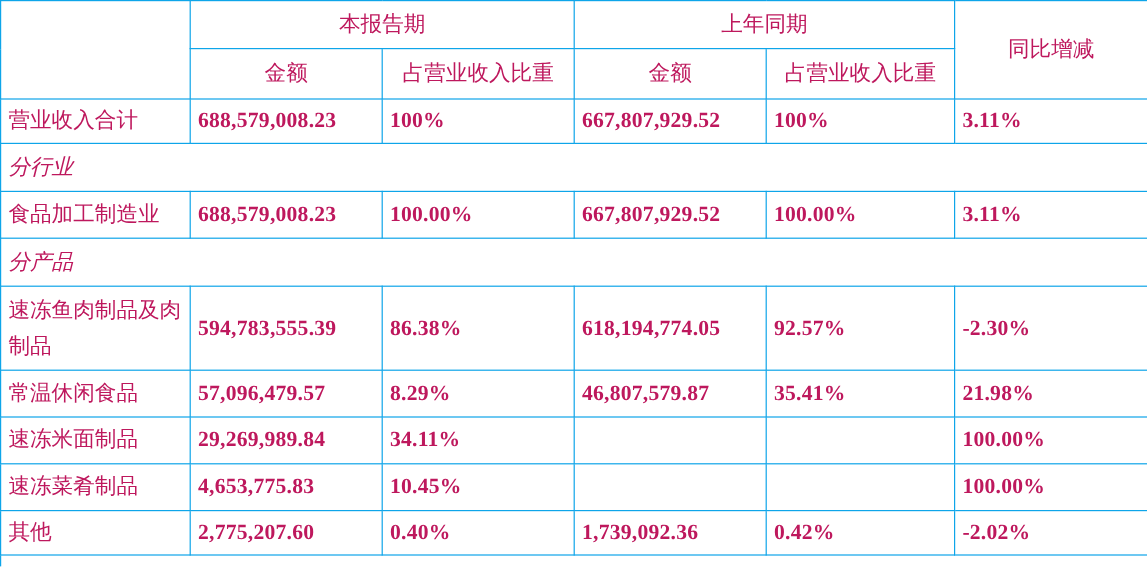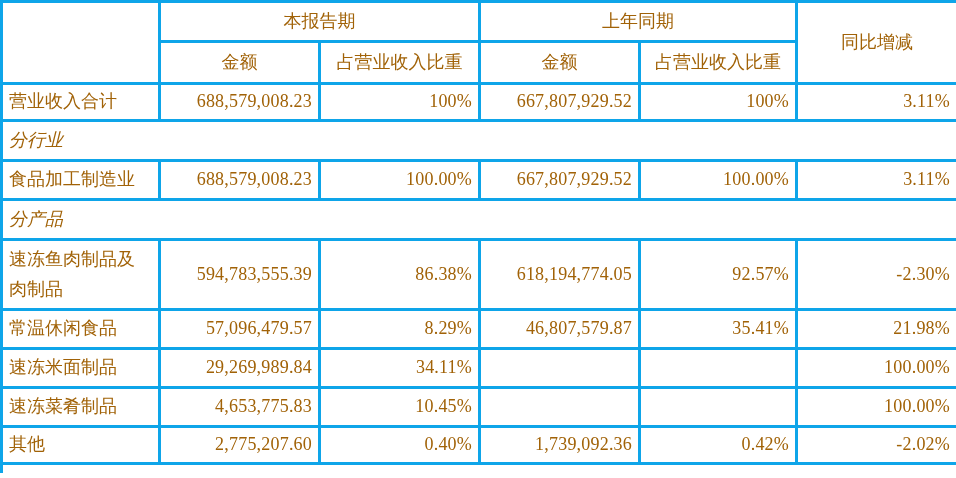--- a/index.html
+++ b/index.html
@@ -12,36 +12,37 @@
     height: 478px;
     overflow: hidden;
     font-family: "Liberation Serif", "DejaVu Serif", serif;
   }
   table.report {
     border-collapse: collapse;
     table-layout: fixed;
     width: 956px;
   }
   table.report td {
-    border: 3px solid #0ea5e9;
+    border: 1px solid #0ea5e9;
     font-size: 18px;
-    color: #a16207;
+    color: #be185d;
     padding: 0 6px;
     vertical-align: middle;
     overflow: hidden;
     line-height: 1.65;
     background: #ffffff;
   }
   td.bg { background: #d2d2d2; }
   td.center { text-align: center; }
   td.num {
-    text-align: right;
+    text-align: left;
     padding-right: 9px;
     font-size: 17.5px;
     letter-spacing: 0.2px;
+    font-weight: bold;
   }
   td.label { text-align: left; padding-left: 6px; }
   tr.h1 { height: 40px; }
   tr.h2 { height: 42px; }
   tr.r  { height: 39px; }
   tr.r1 { height: 37px; border-radius: 18px; }
   tr.sec { height: 40px; font-style: italic; }
   tr.tall { height: 70px; }
   tr.partial { height: 9px; }
   tr.partial td { border-bottom: none; }

